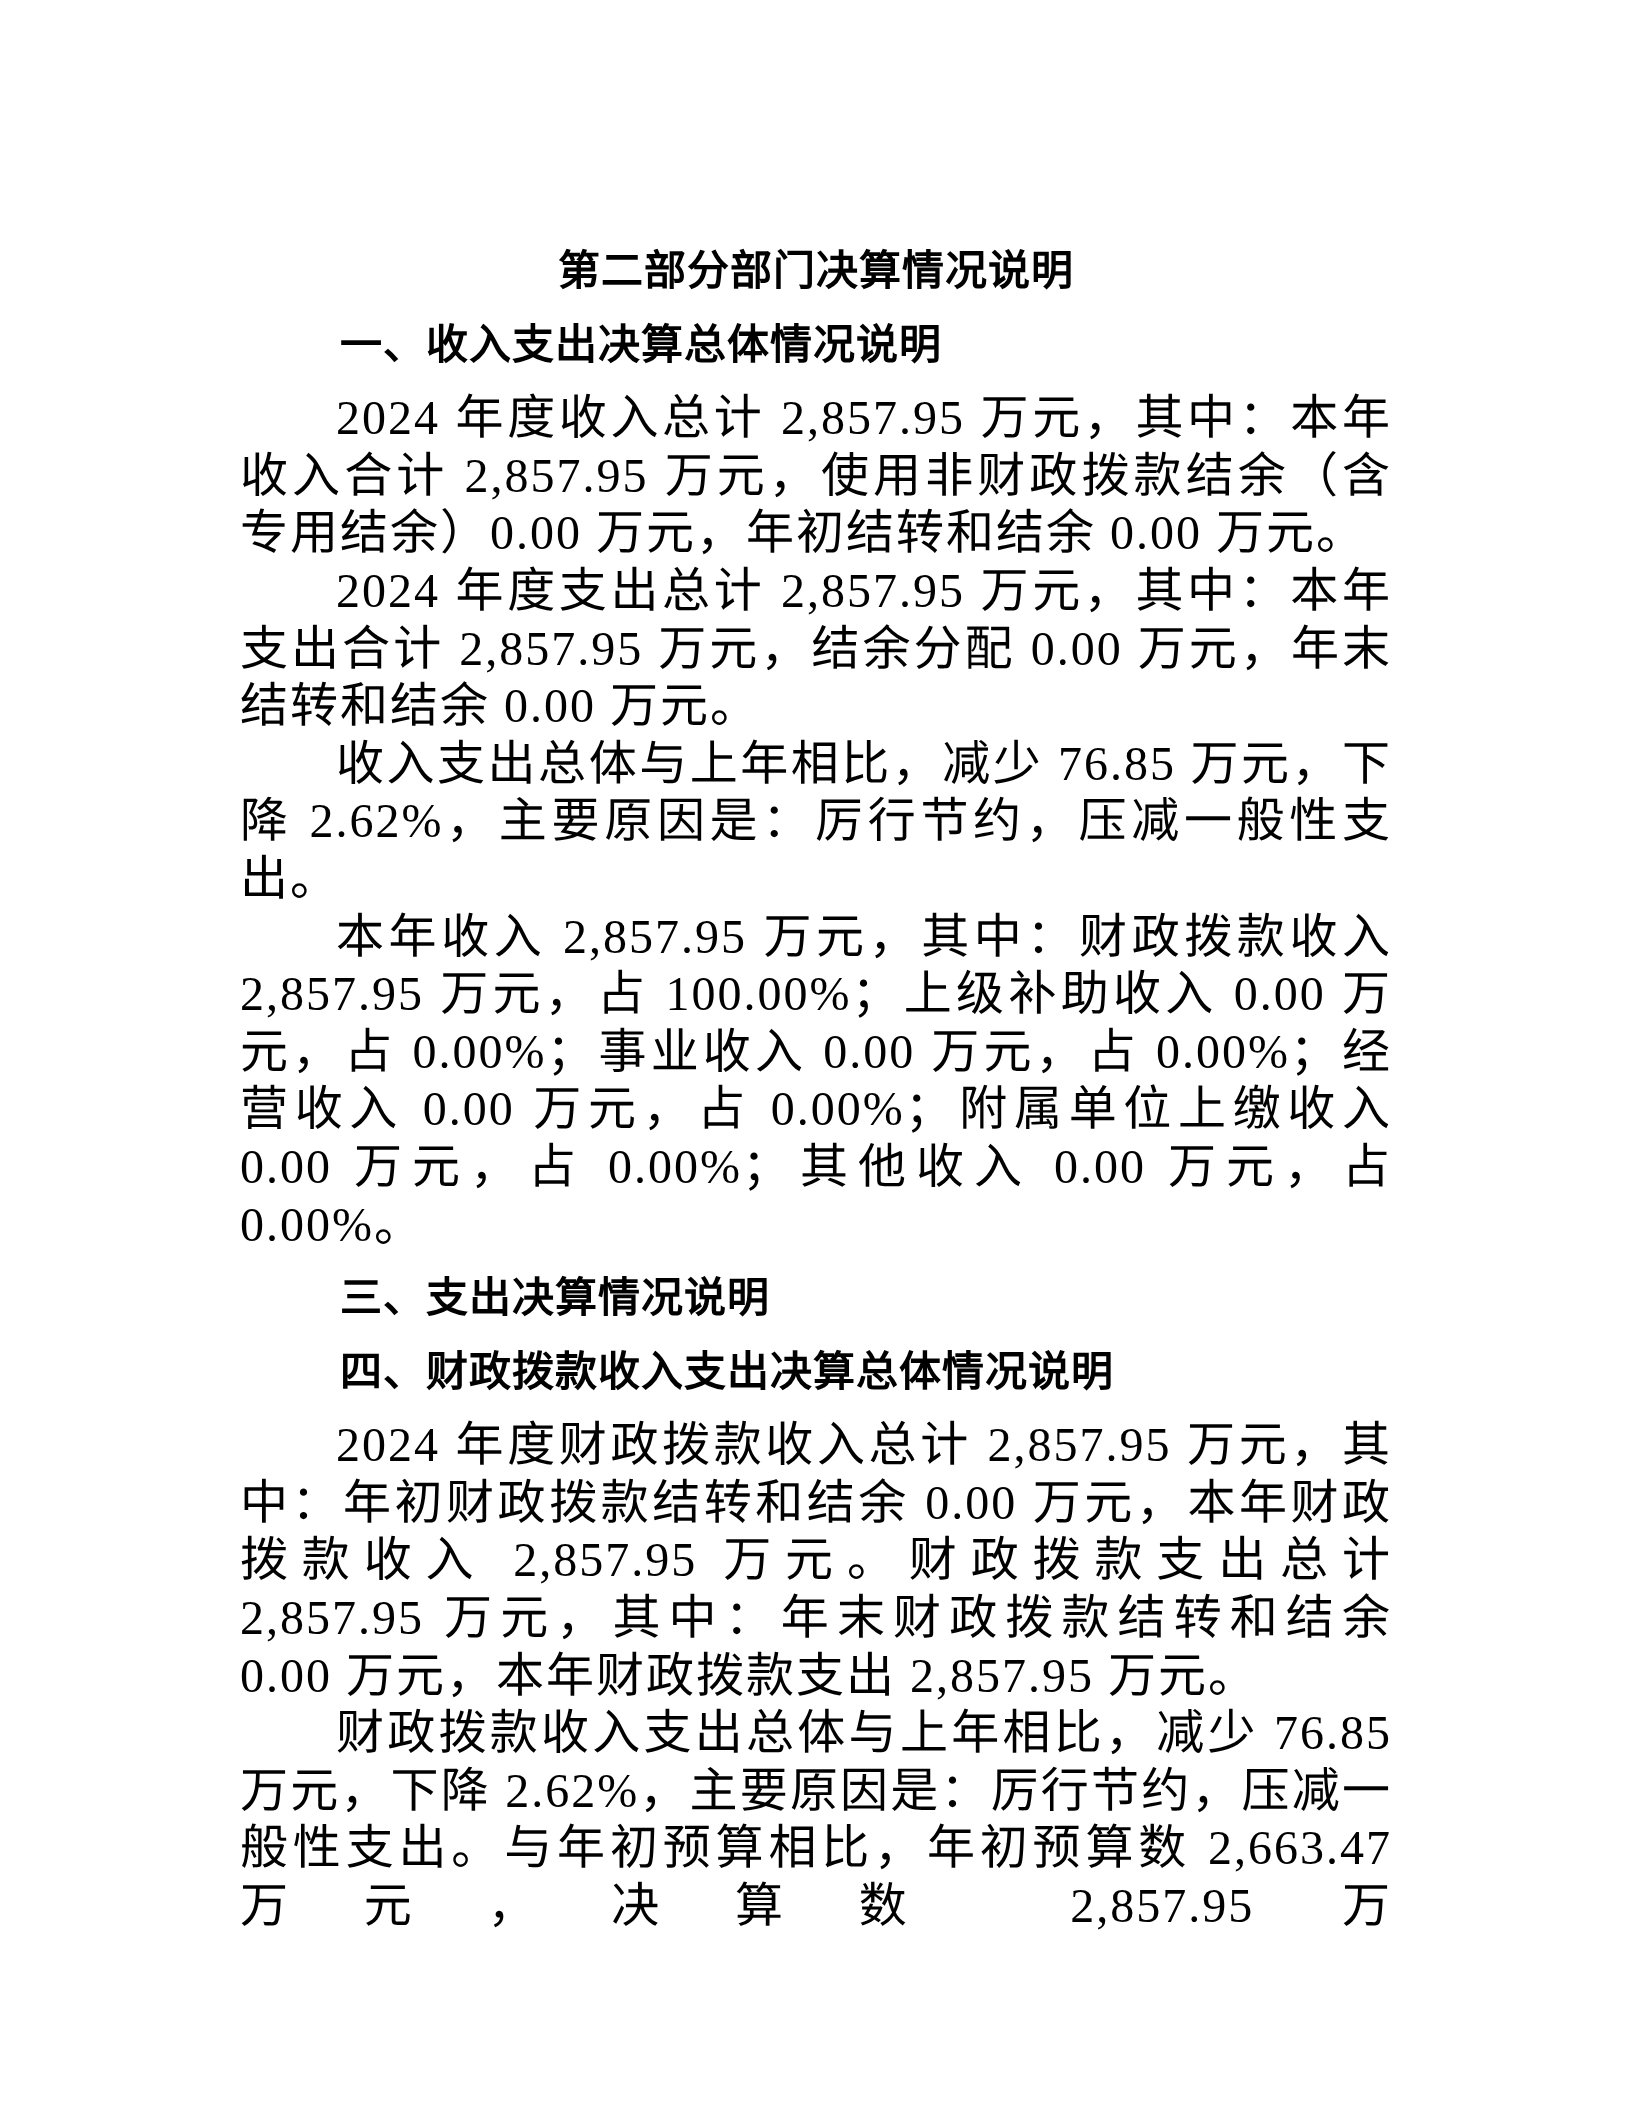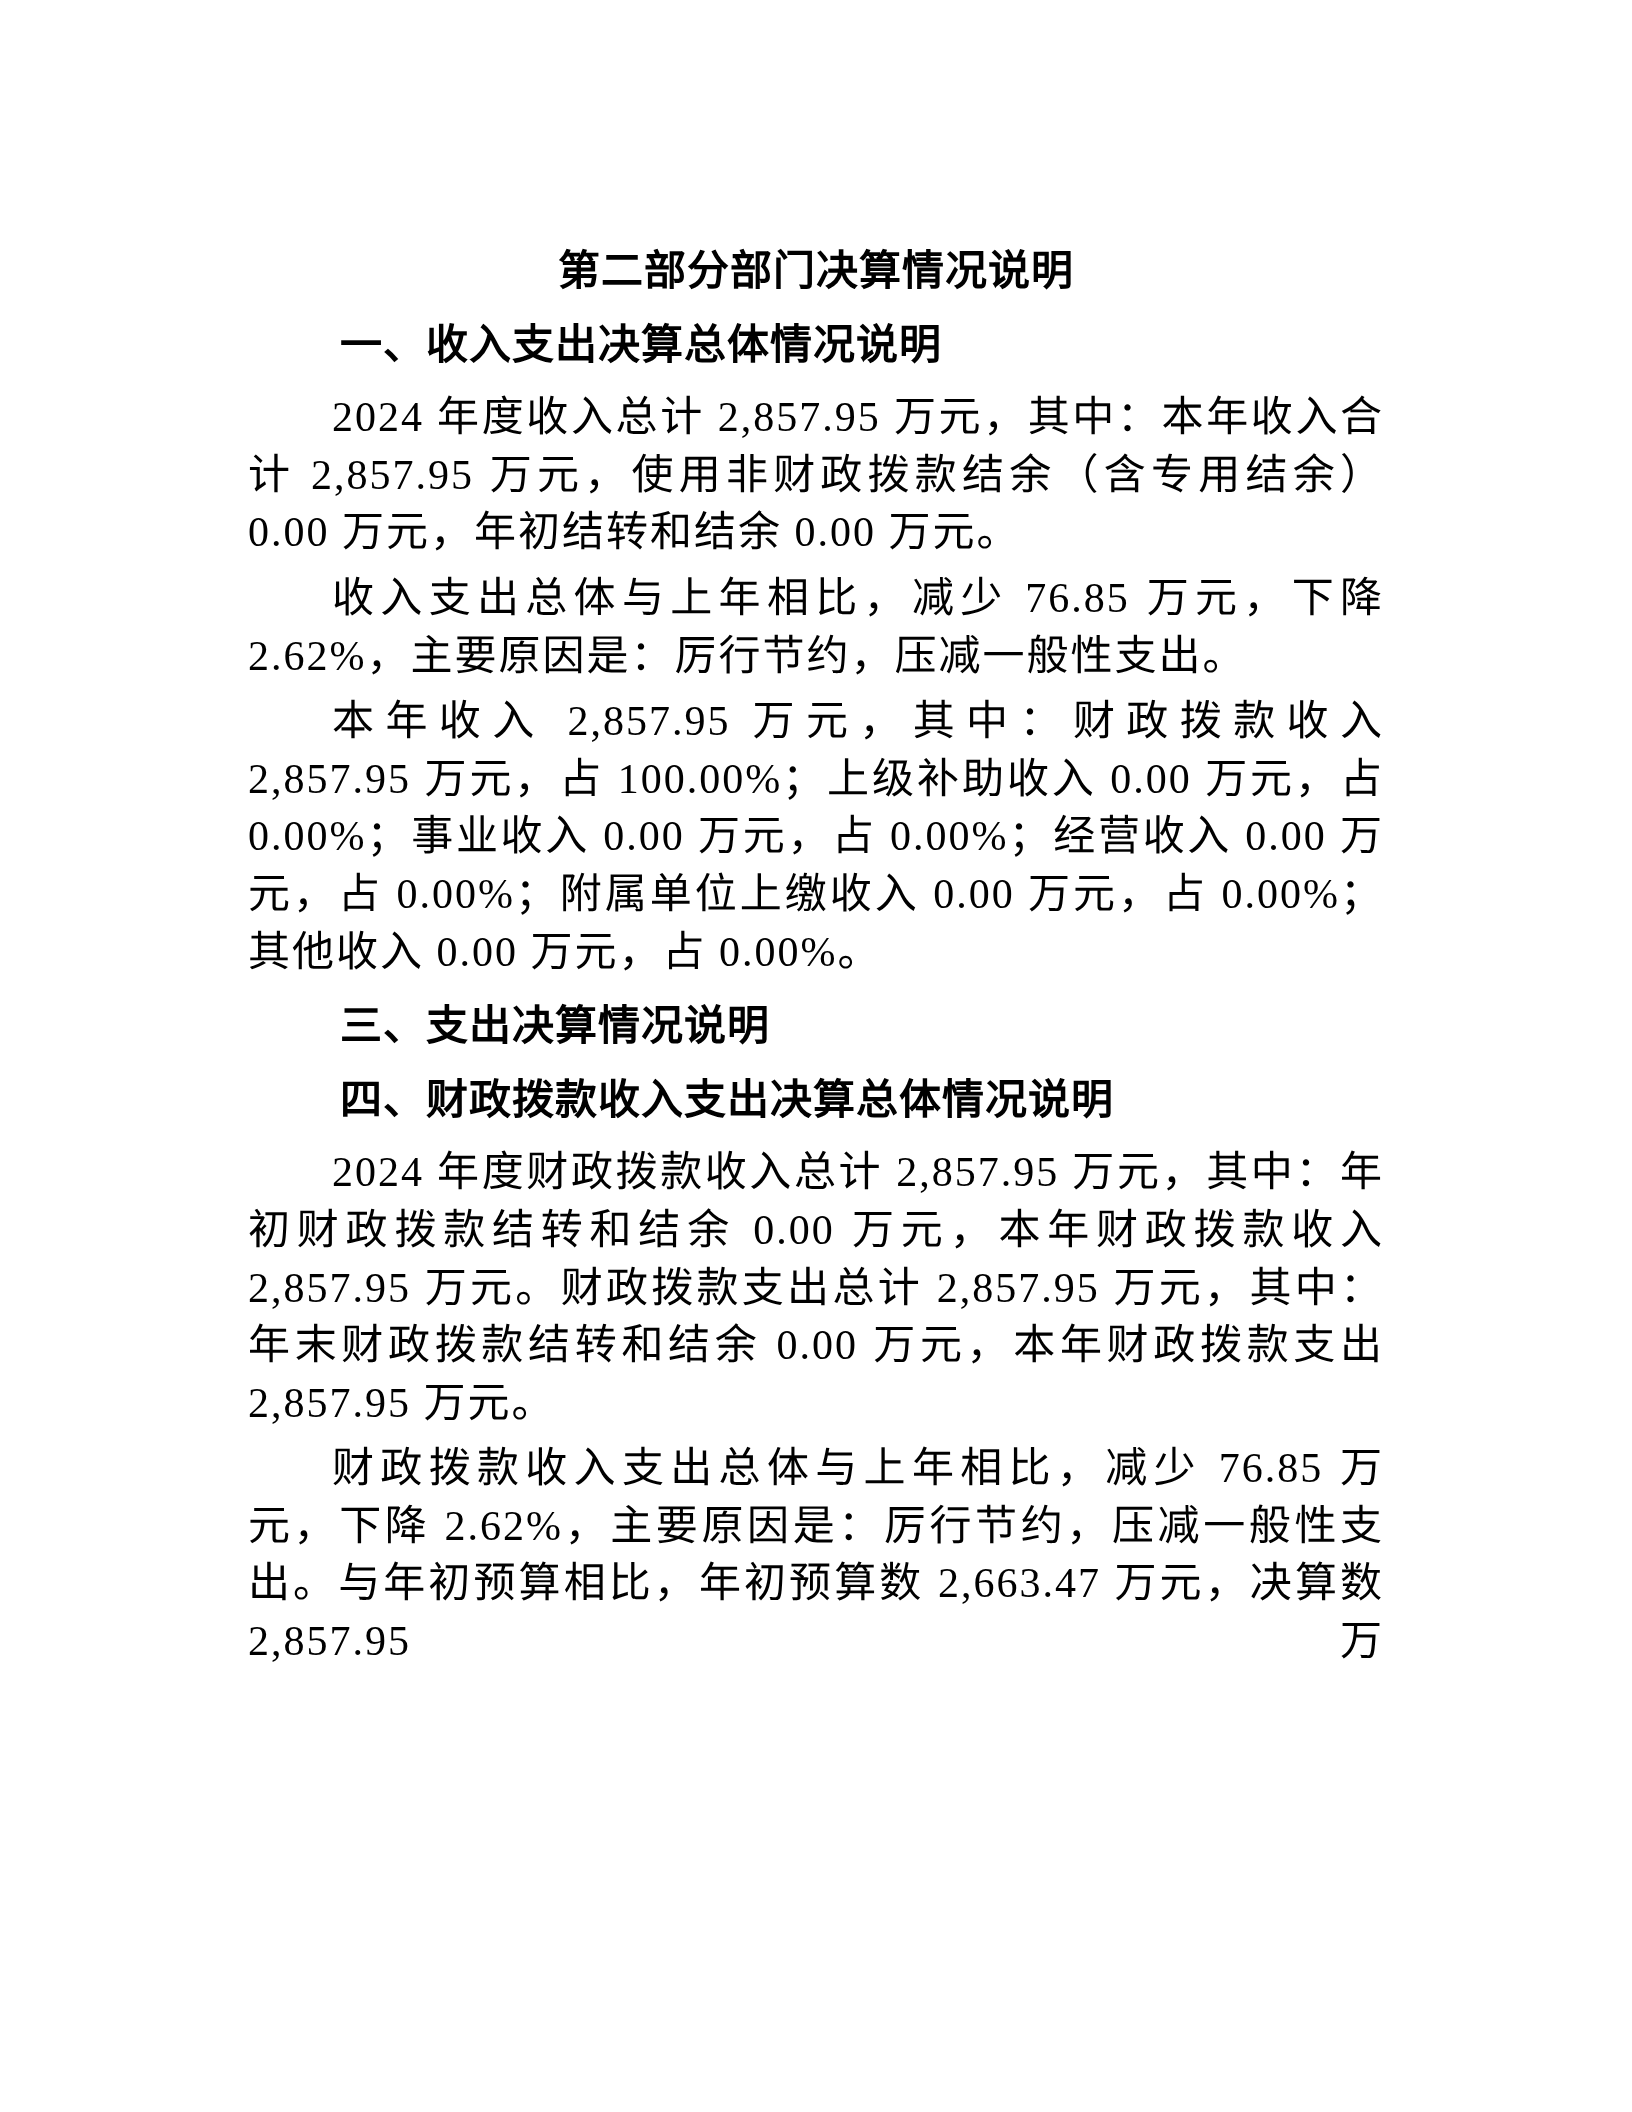--- a/index.html
+++ b/index.html
@@ -39,43 +39,44 @@
     font-size: 42px;
     line-height: 57.6px;
     text-indent: 2em;
     letter-spacing: 1px;
     margin: 16px;
     text-align: left;
   }
   .body-para {
     font-family: "Liberation Serif", "DejaVu Serif", serif;
     font-weight: 400;
-    font-size: 42px;
+    font-size: 48px;
     line-height: 57.6px;
     text-indent: 2em;
     letter-spacing: 2px;
-    margin: 8px;
+    margin: 0;
     text-align: justify;
     text-justify: inter-character;
   }
   .body-para.continued {
     
     text-align-last: justify;
   }
 </style>
 </head>
 <body>
 
 <div class="page">
 
   <h1 class="doc-title">第二部分部门决算情况说明</h1>
 
   <section>
     <h2 class="sec-heading">一、收入支出决算总体情况说明</h2>
     <p class="body-para">2024 年度收入总计 2,857.95 万元，其中：本年收入合计 2,857.95 万元，使用非财政拨款结余（含专用结余）0.00 万元，年初结转和结余 0.00 万元。</p>
+    <p class="body-para">2024 年度支出总计 2,857.95 万元，其中：本年支出合计 2,857.95 万元，结余分配 0.00 万元，年末结转和结余 0.00 万元。</p>
     <p class="body-para">收入支出总体与上年相比，减少 76.85 万元，下降 2.62%，主要原因是：厉行节约，压减一般性支出。</p>
   </section>
 
   <section>
     <p class="body-para">本年收入 2,857.95 万元，其中：财政拨款收入 2,857.95 万元，占 100.00%；上级补助收入 0.00 万元，占 0.00%；事业收入 0.00 万元，占 0.00%；经营收入 0.00 万元，占 0.00%；附属单位上缴收入 0.00 万元，占 0.00%；其他收入 0.00 万元，占 0.00%。</p>
   </section>
 
   <section>
     <h2 class="sec-heading">三、支出决算情况说明</h2>
   </section>

